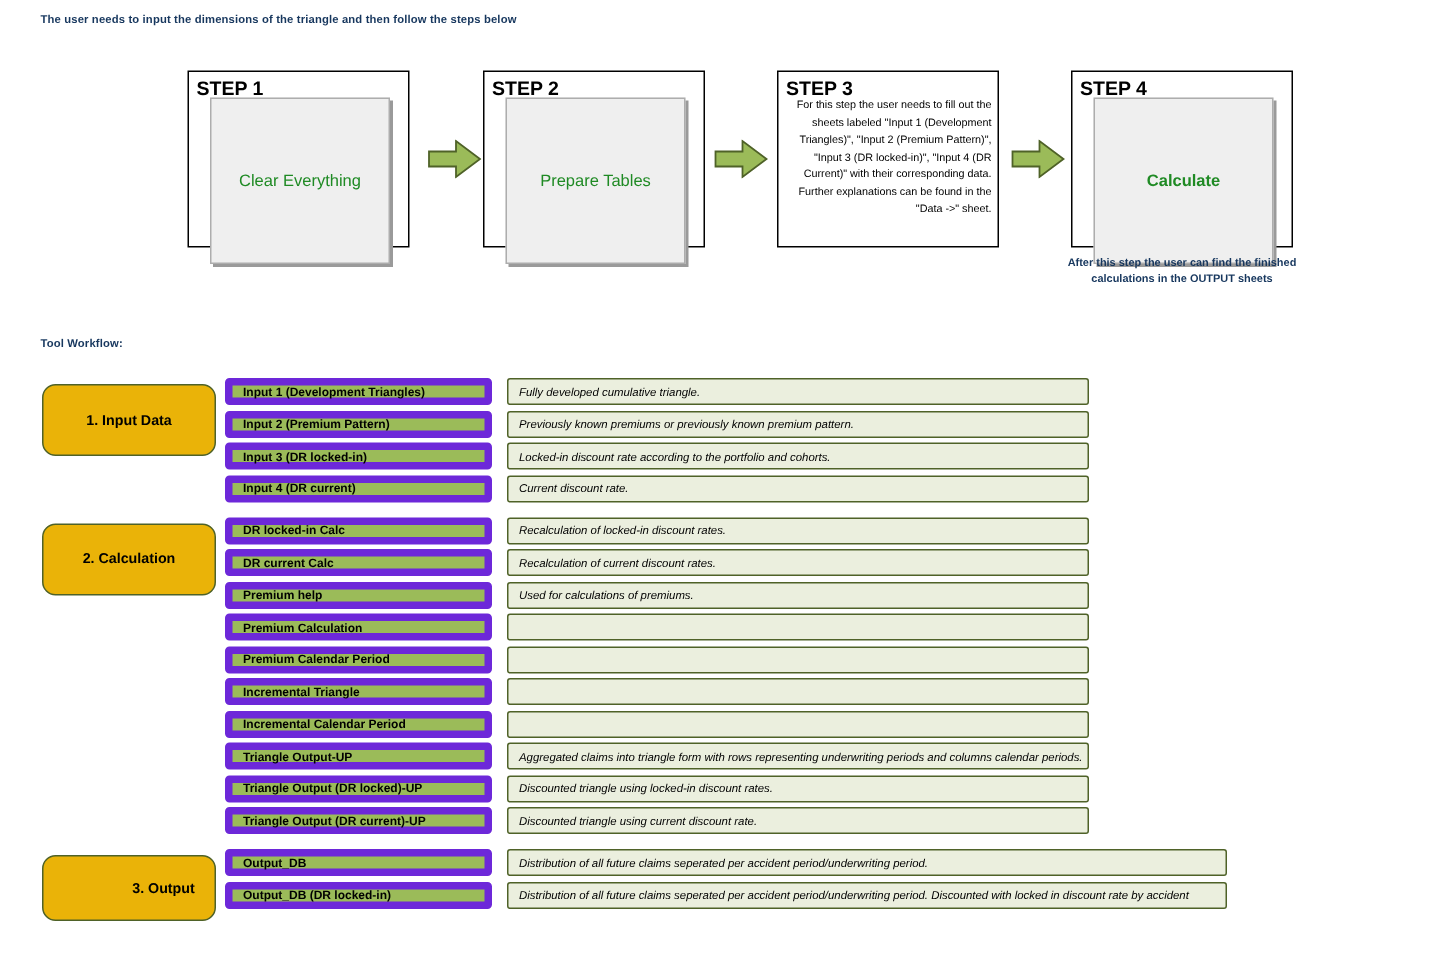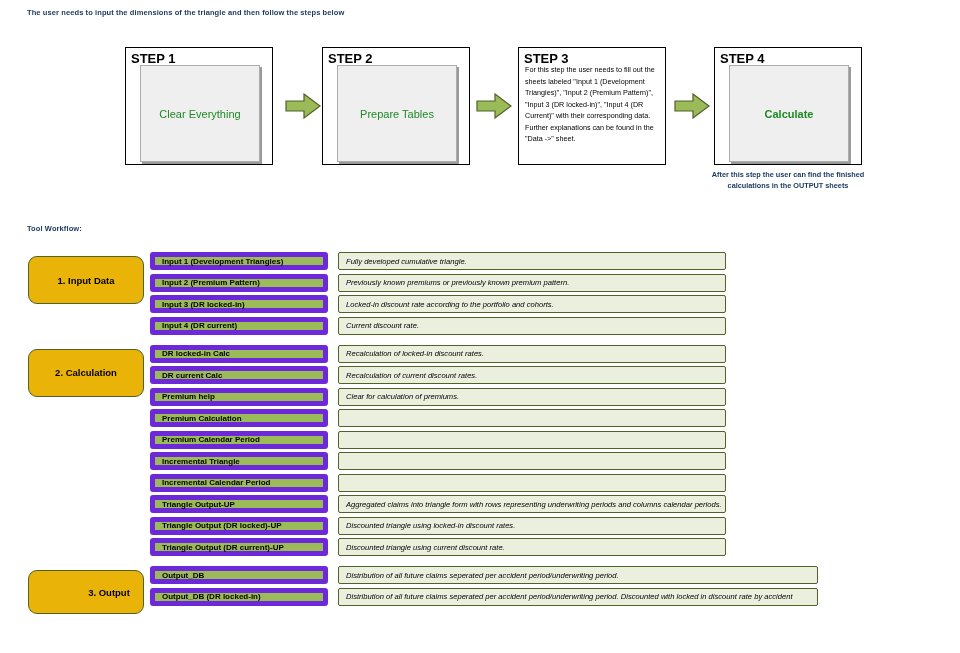--- a/index.html
+++ b/index.html
@@ -51,40 +51,40 @@
     top: 3px;
     font-size: 13px;
     font-weight: bold;
     color: #000000;
   }
   .step-button {
     position: absolute;
     left: 14px;
     top: 17px;
     width: 120px;
-    height: 97px;
+    height: 111px;
     background: #EFEFEF;
     border: 1px solid #ADADAD;
     box-shadow: 2px 2px 0 #9A9A9A;
     box-sizing: border-box;
     display: flex;
     align-items: center;
     justify-content: center;
     color: #1F8A24;
     font-size: 11px;
   }
   .step-button.bold { font-weight: bold; }
   .step-text {
     position: absolute;
     left: 6px;
     top: 16px;
     width: 136px;
     font-size: 7.2px;
     line-height: 11.5px;
-    text-align: left;
+    text-align: right;
     color: #000000;
   }
   .step-footnote {
     position: absolute;
     width: 156px;
     top: 122px;
     font-size: 7.3px;
     font-weight: bold;
     line-height: 11px;
     text-align: center;
@@ -246,21 +246,21 @@
       <div class="row">
         <div class="row-name">DR locked-in Calc</div>
         <div class="row-desc">Recalculation of locked-in discount rates.</div>
       </div>
       <div class="row">
         <div class="row-name">DR current Calc</div>
         <div class="row-desc">Recalculation of current discount rates.</div>
       </div>
       <div class="row">
         <div class="row-name">Premium help</div>
-        <div class="row-desc">Clear for calculation of premiums.</div>
+        <div class="row-desc">Used for calculations of premiums.</div>
       </div>
       <div class="row">
         <div class="row-name">Premium Calculation</div>
         <div class="row-desc"></div>
       </div>
       <div class="row">
         <div class="row-name">Premium Calendar Period</div>
         <div class="row-desc"></div>
       </div>
       <div class="row">

